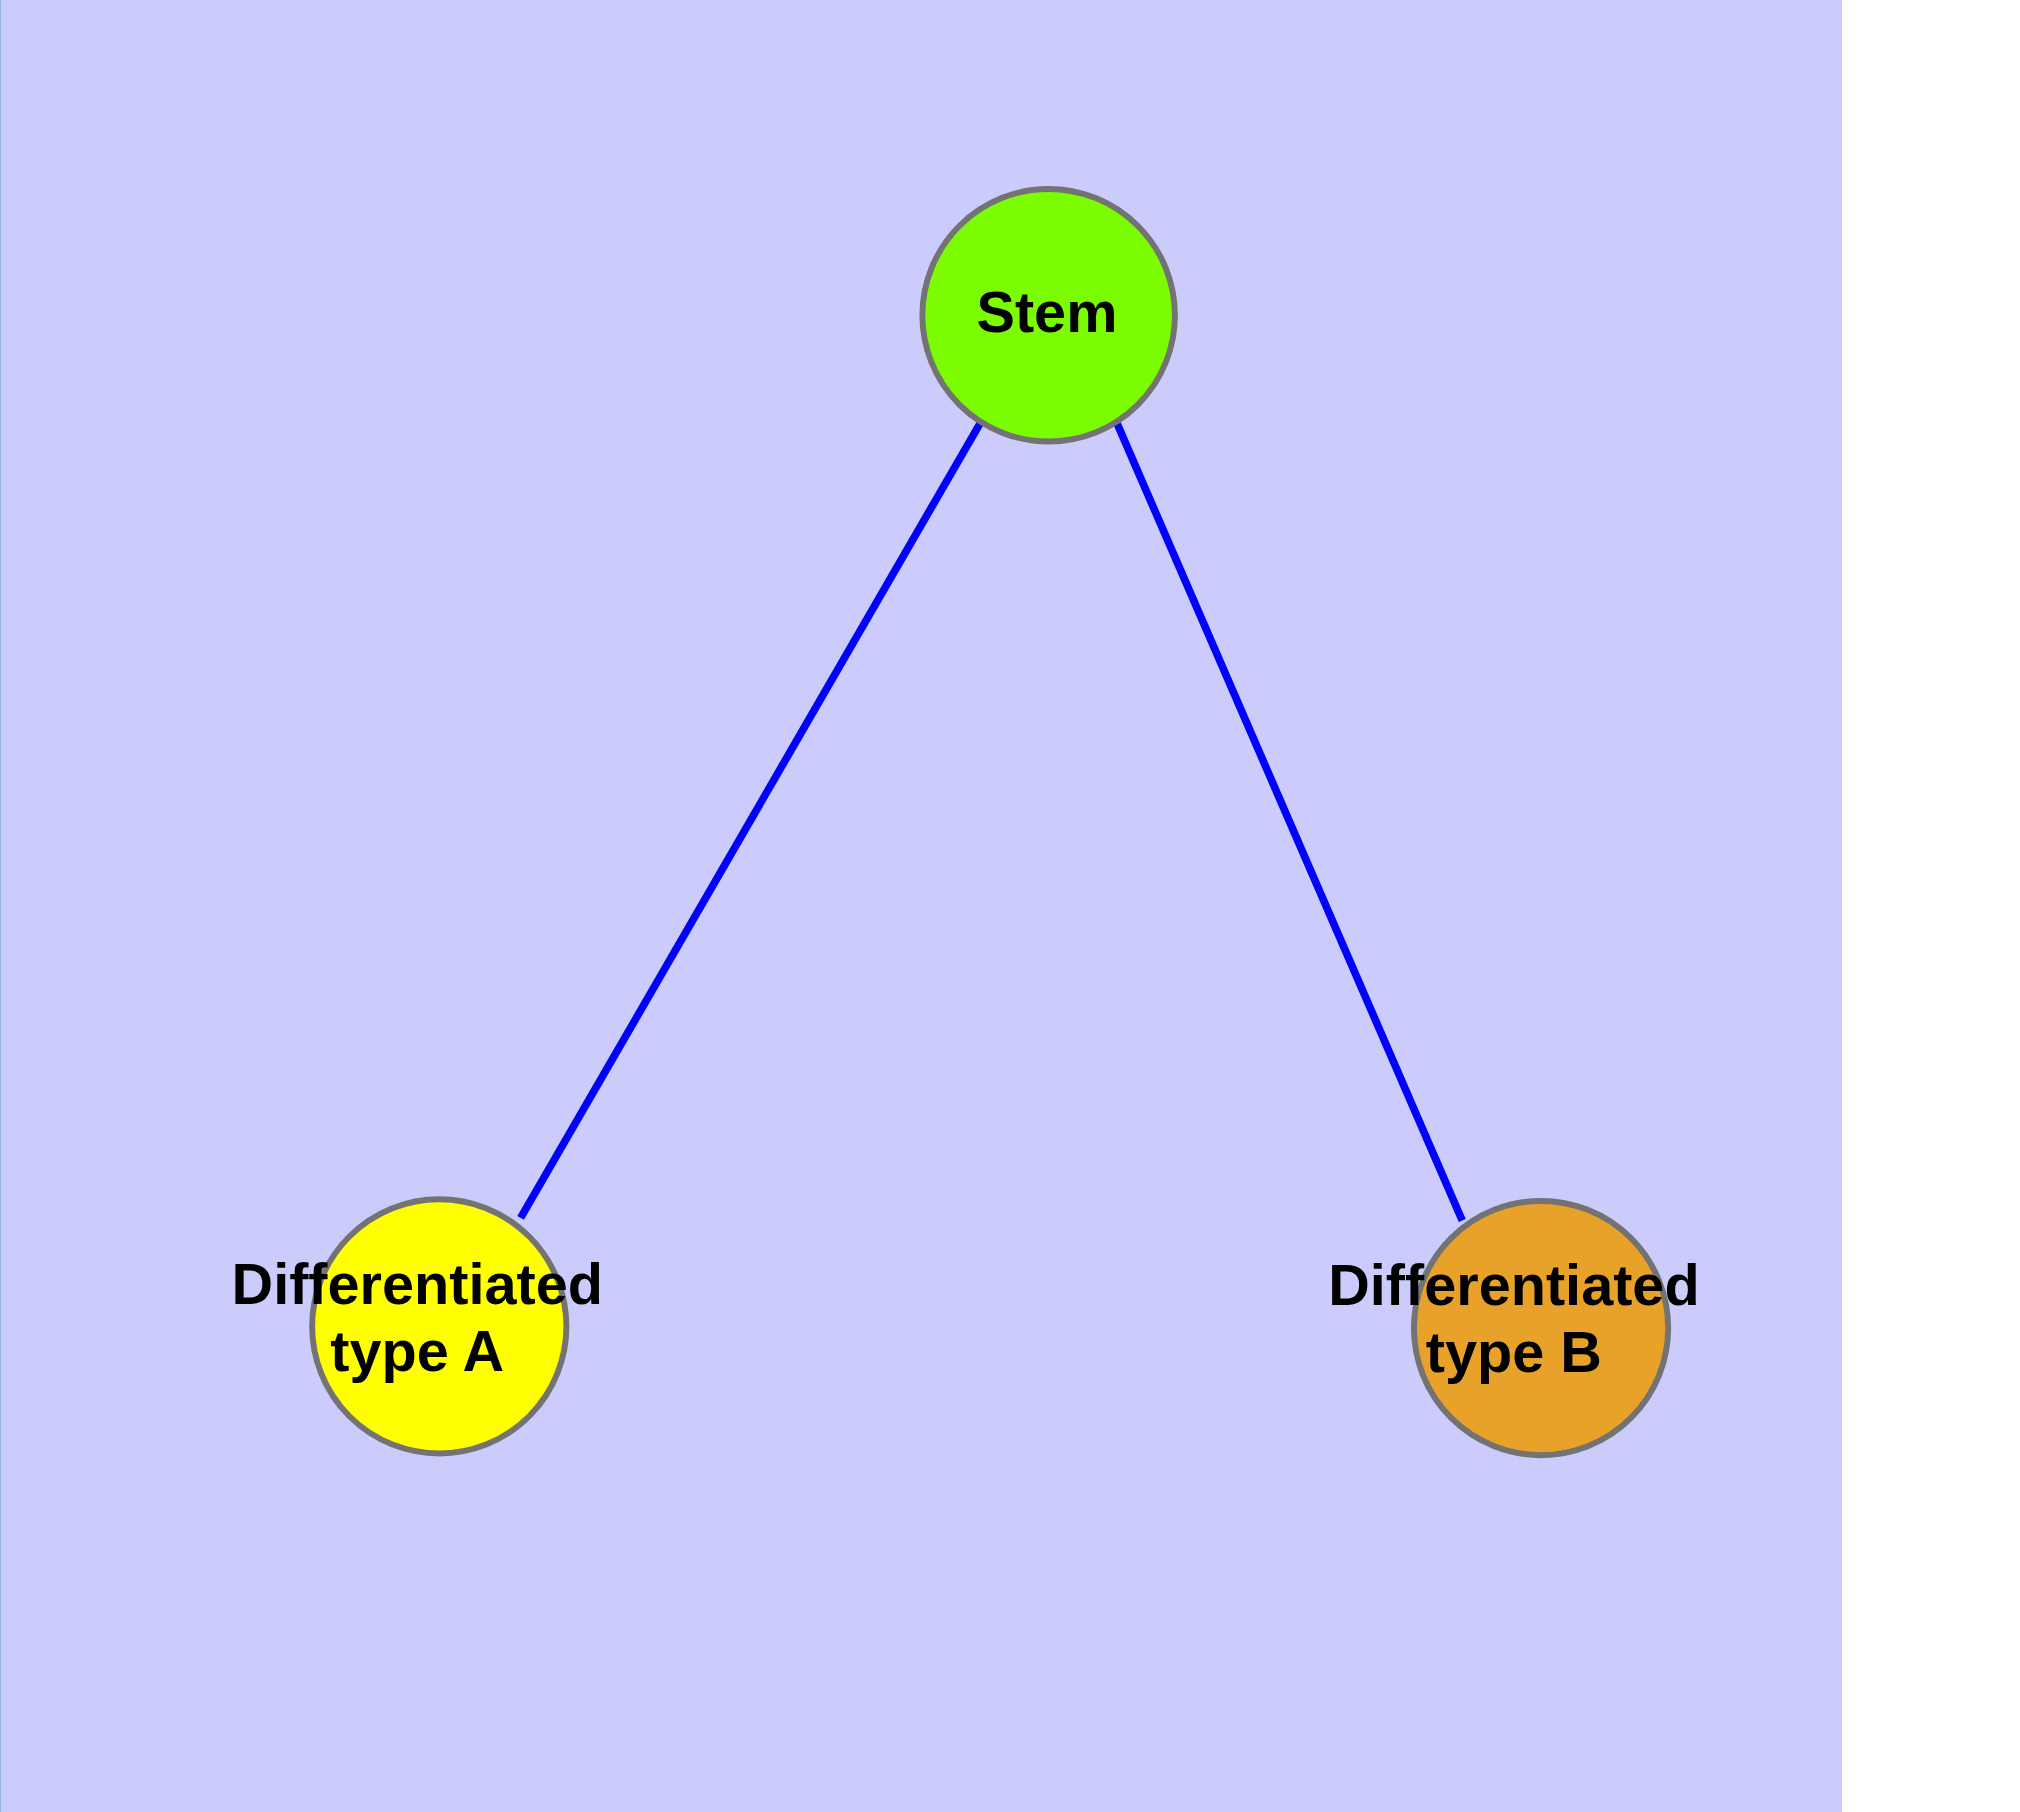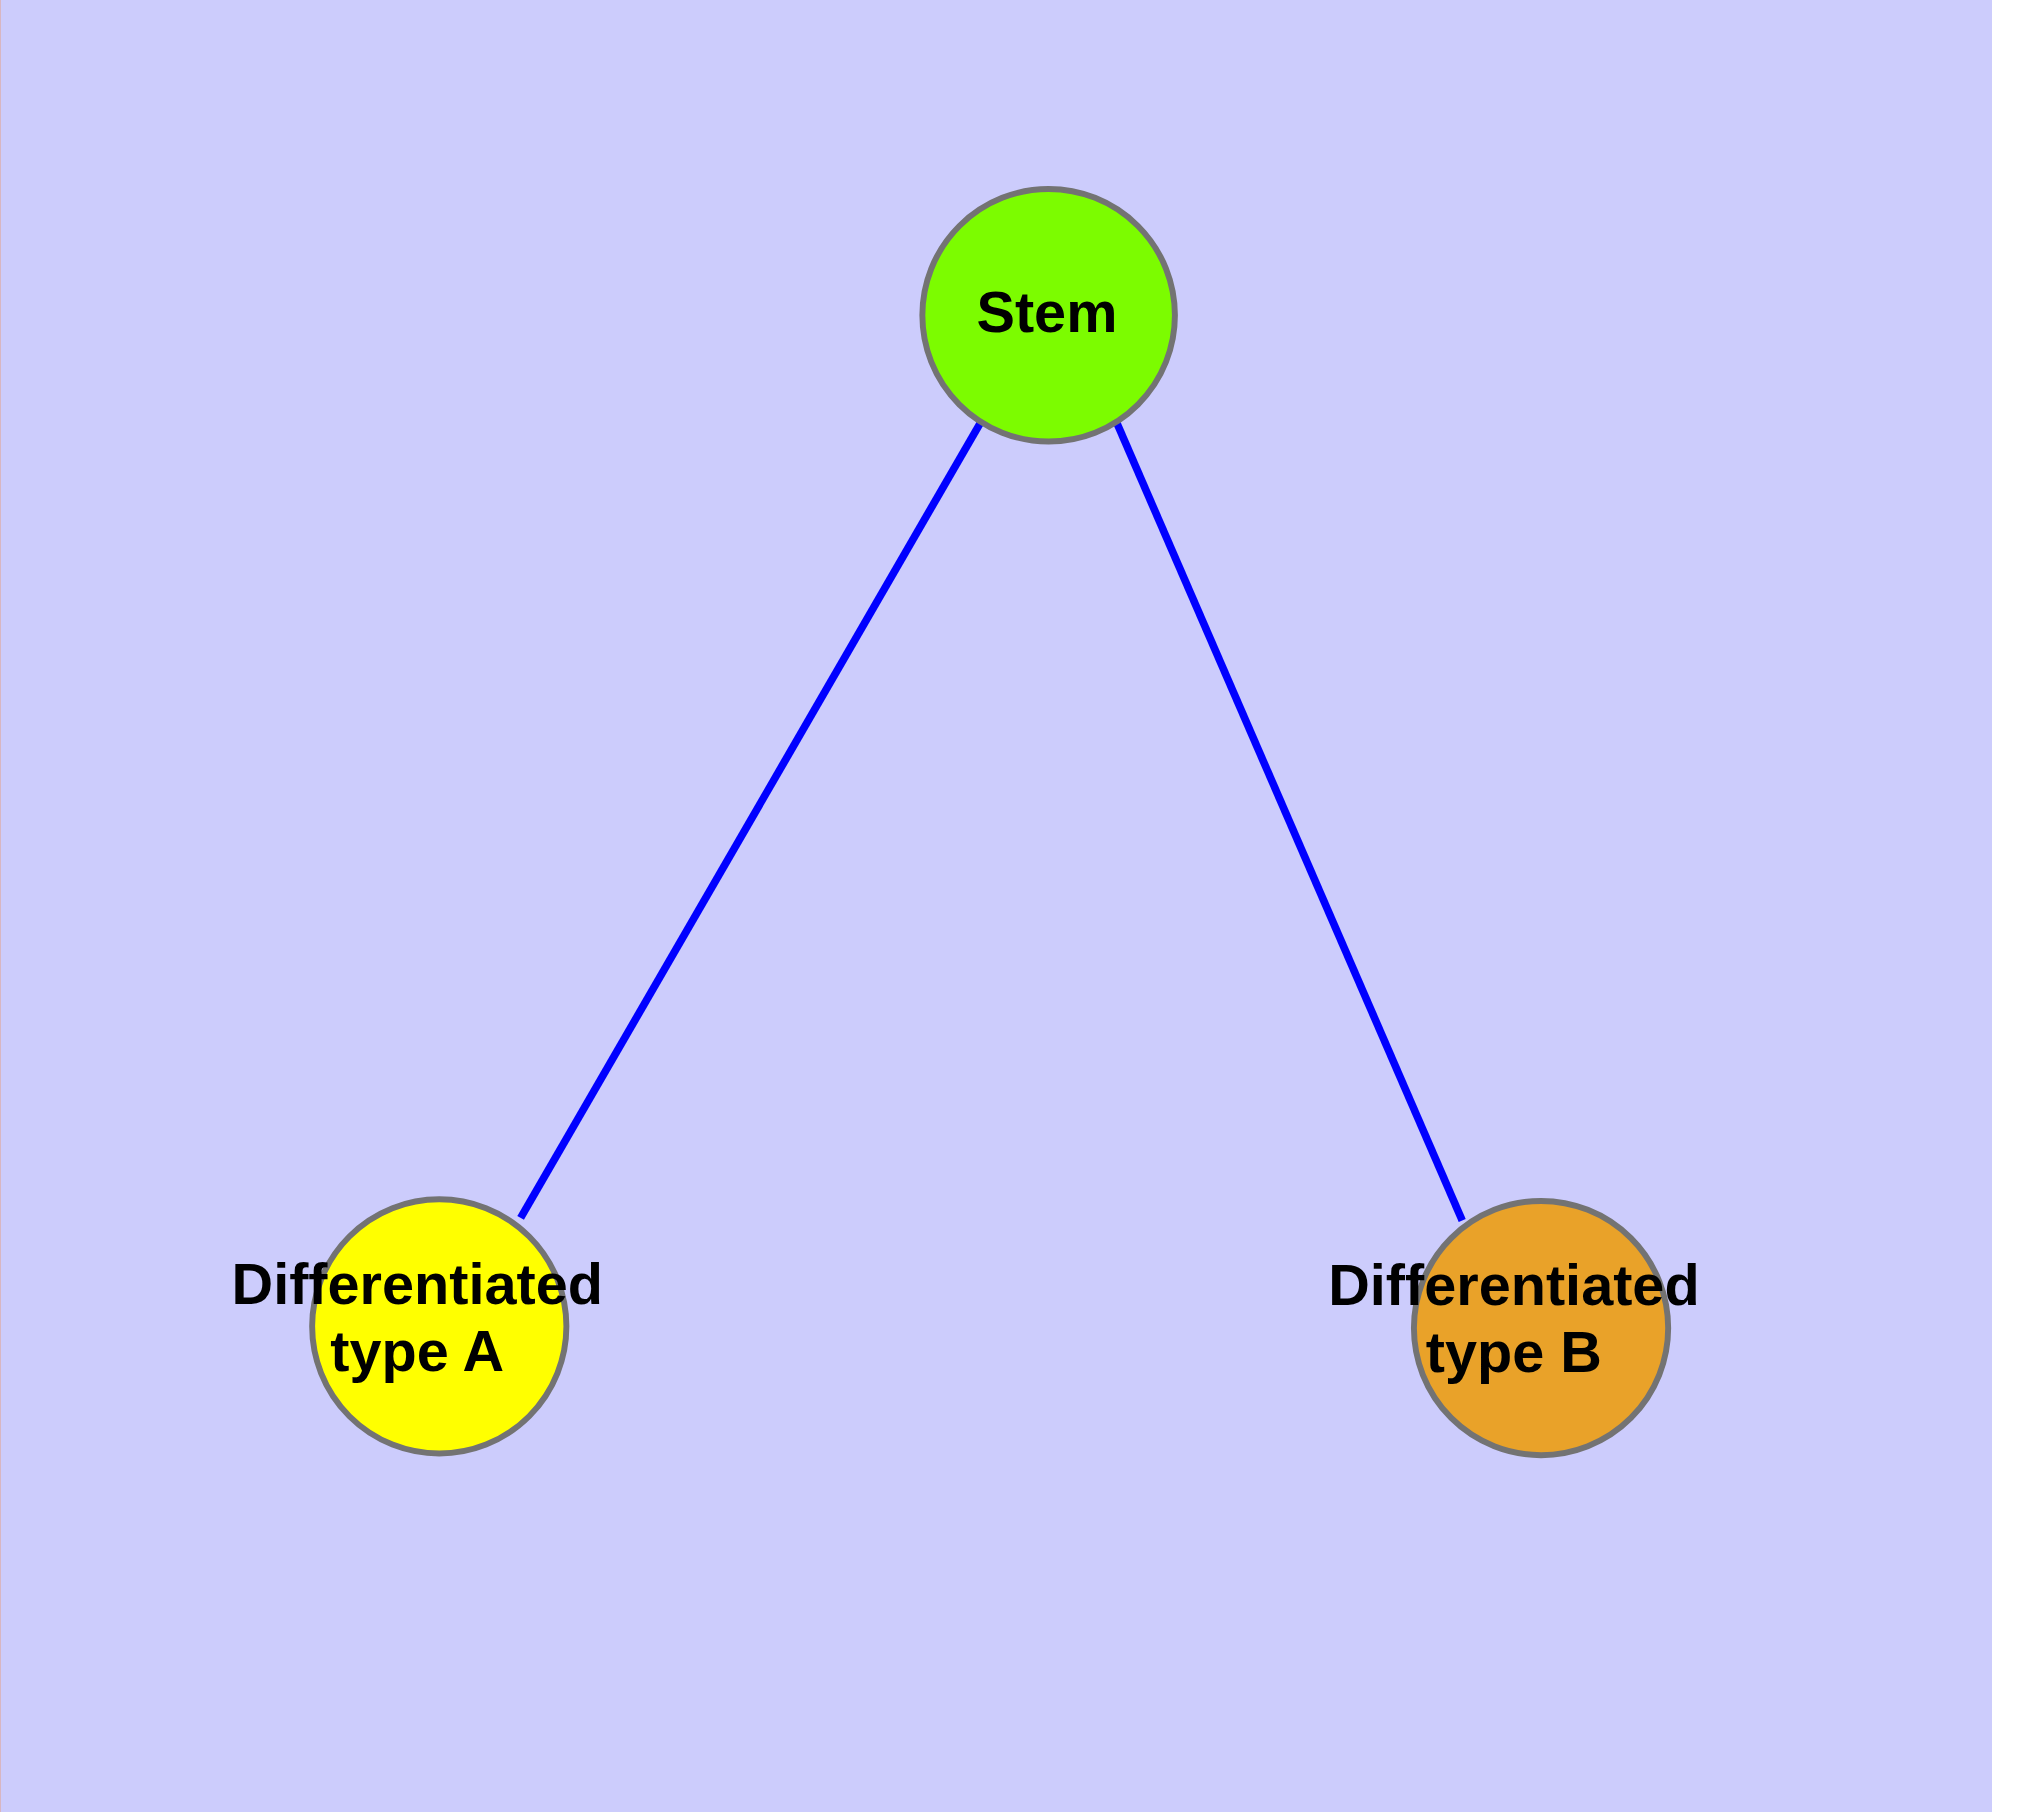--- a/index.html
+++ b/index.html
@@ -28,21 +28,21 @@
     font-weight: bold;
     fill: #000000;
     text-anchor: middle;
     dominant-baseline: middle;
     paint-order: normal;
   }
 </style>
 </head>
 <body>
 
-<div id="canvas" style="width: 1992px; height: 1812px; background: #f97316;">
+<div id="canvas" style="width: 1842px; height: 1812px; background: #0369a1;">
   <svg id="graph-svg" viewBox="0 0 2384 2138" xmlns="http://www.w3.org/2000/svg">
 
     <rect id="bg-rect" x="0" y="0" width="2384" height="2138" fill="#ccccfc"></rect>
 
     <g id="edges-group">
         <line x1="1157" y1="498" x2="614" y2="1437" stroke="#0000ff" stroke-width="9" stroke-linecap="butt"></line>
         <line x1="1317" y1="498" x2="1725" y2="1440" stroke="#0000ff" stroke-width="9" stroke-linecap="butt"></line>
       </g>
     <g id="nodes-group">
         <circle cx="1237" cy="372" r="149" fill="#7cfc00" stroke="#737373" stroke-width="7"></circle>

